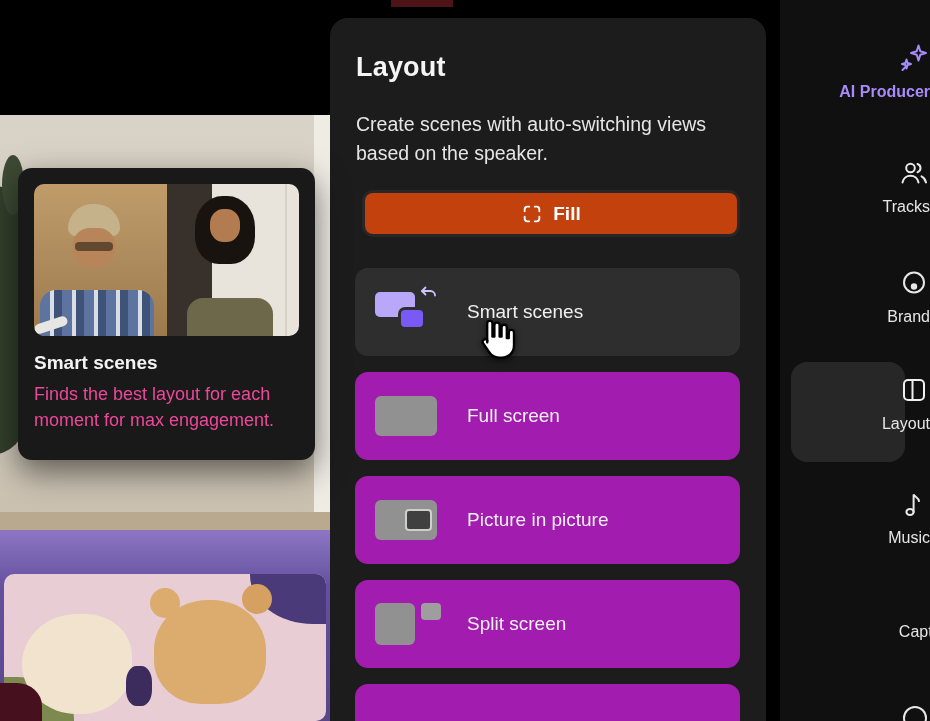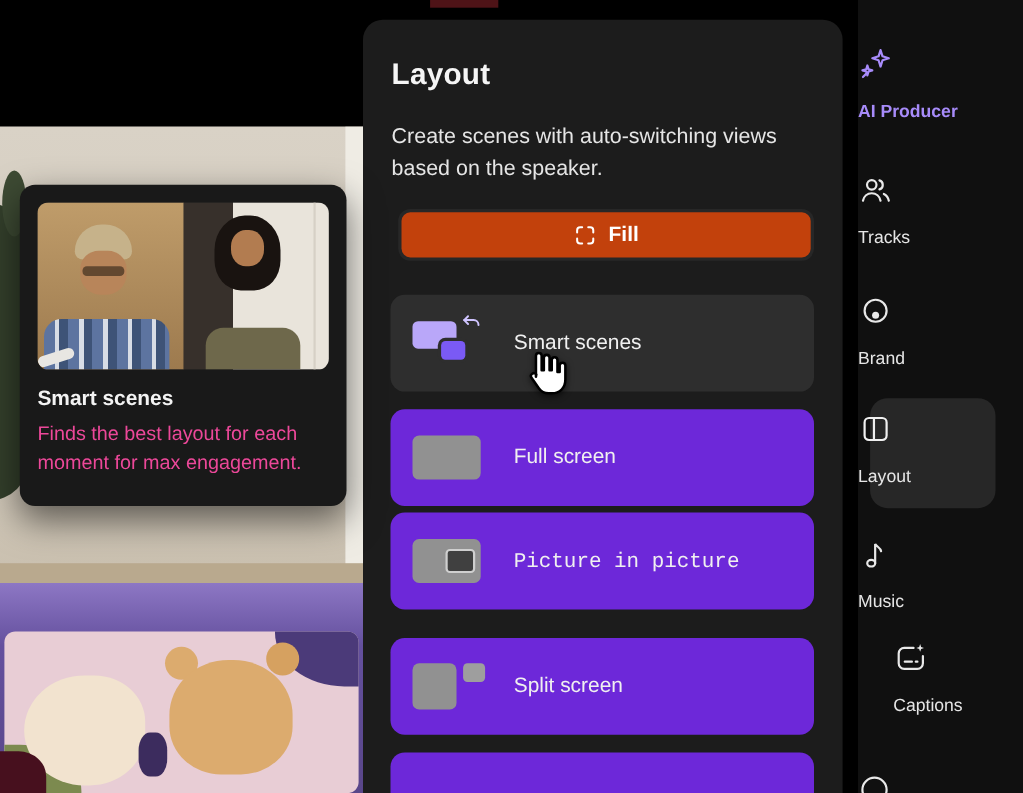--- a/index.html
+++ b/index.html
@@ -47,21 +47,21 @@
   .tooltip-desc{margin-top:7px;font-size:18px;line-height:1.45;color:#ec4899;width:258px;}
   
   .panel{position:absolute;left:330px;top:18px;width:436px;height:760px;background:#1c1c1c;
     border-radius:18px;z-index:10;}
   .panel-title{position:absolute;left:26px;top:34px;margin:0;font-size:27px;font-weight:700;color:#f5f5f5;letter-spacing:.2px;}
   .panel-desc{position:absolute;left:26px;top:92px;margin:0;width:356px;font-size:19.5px;line-height:1.5;color:#e5e5e5;}
   .toggle{position:absolute;left:32px;top:172px;width:378px;height:47px;background:#272727;border-radius:11px;display:flex;padding:3px;}
   .seg{flex:1;display:flex;align-items:center;justify-content:center;gap:10px;border:none;background:transparent;
     border-radius:8px;font-family:inherit;font-size:19px;color:#9a9a9a;cursor:pointer;}
   .seg.selected{background:#c2410c;color:#fff;font-weight:600;}
-  .option{position:absolute;left:25px;width:385px;height:88px;background:#6d28d9;border-radius:13px;
+  .option{position:absolute;left:25px;width:385px;height:88px;background:#a21caf;border-radius:13px;
     display:flex;align-items:center;padding-left:20px;gap:28px;cursor:pointer;}
   .option.hovered{background:#2e2e2e;}
   .opt-label{font-size:19px;font-weight:500;color:#f0f0f0;}
   .opt-icon{position:relative;width:64px;height:48px;flex:0 0 64px;}
   
   .sm-rect1{position:absolute;left:0;top:4px;width:40px;height:25px;background:#b9a7f9;border-radius:5px;}
   .sm-rect2{position:absolute;left:26px;top:22px;width:22px;height:17px;background:#7a5af5;border-radius:4px;box-shadow:0 0 0 3px #2e2e2e;}
   .sm-undo{position:absolute;right:2px;top:-2px;}
   
   .fs-rect{position:absolute;left:0;top:4px;width:62px;height:40px;background:#919191;border-radius:6px;}
@@ -69,21 +69,21 @@
   .pip-outer{position:absolute;left:0;top:4px;width:62px;height:40px;background:#919191;border-radius:6px;}
   .pip-inner{position:absolute;left:30px;top:13px;width:27px;height:22px;background:#404040;border:2px solid #cfcfcf;border-radius:4px;}
   
   .sp-big{position:absolute;left:0;top:3px;width:40px;height:42px;background:#919191;border-radius:6px;}
   .sp-small{position:absolute;left:46px;top:3px;width:20px;height:17px;background:#9e9e9e;border-radius:4px;}
   
   .cursor{position:absolute;left:474px;top:316px;z-index:50;filter:drop-shadow(0 2px 3px rgba(0,0,0,.6));}
   
   .sidebar{position:absolute;left:780px;top:0;width:150px;height:721px;background:#101010;z-index:10;}
   .side-selected-box{position:absolute;left:11px;top:362px;width:114px;height:100px;background:#272727;border-radius:16px;}
-  .side-item{position:absolute;left:0;width:150px;display:flex;flex-direction:column;align-items:flex-start;gap:19px;cursor:pointer;}
+  .side-item{position:absolute;left:0;width:150px;display:flex;flex-direction:column;align-items:flex-end;gap:9px;cursor:pointer;}
   .side-item span{font-size:16px;color:#e6e6e6;}
   .side-item.purple span{color:#a78bfa;font-weight:600;}
   .it-ai{top:42px;} .it-tracks{top:157px;} .it-brand{top:267px;} .it-layout{top:374px;}
   .it-music{top:488px;} .it-captions{top:582px;margin-left:32px;} .it-partial{top:703px;}
 </style>
 </head>
 <body>
 
 <div class="stage">
 
@@ -155,21 +155,21 @@
       <span class="opt-label">Smart scenes</span>
     </div>
 
     <div class="option" style="top:354px;">
       <div class="opt-icon">
           <div class="fs-rect"></div>
         </div>
       <span class="opt-label">Full screen</span>
     </div>
 
-    <div class="option" style="top:448px;font-family:Liberation Mono, monospace;">
+    <div class="option" style="top:458px;">
       <div class="opt-icon">
         <div class="pip-outer"></div>
           <div class="pip-inner"></div>
       </div>
       <span class="opt-label">Picture in picture</span>
     </div>
 
     <div class="option" style="top:562px;">
       <div class="opt-icon">
         <div class="sp-big"></div>

